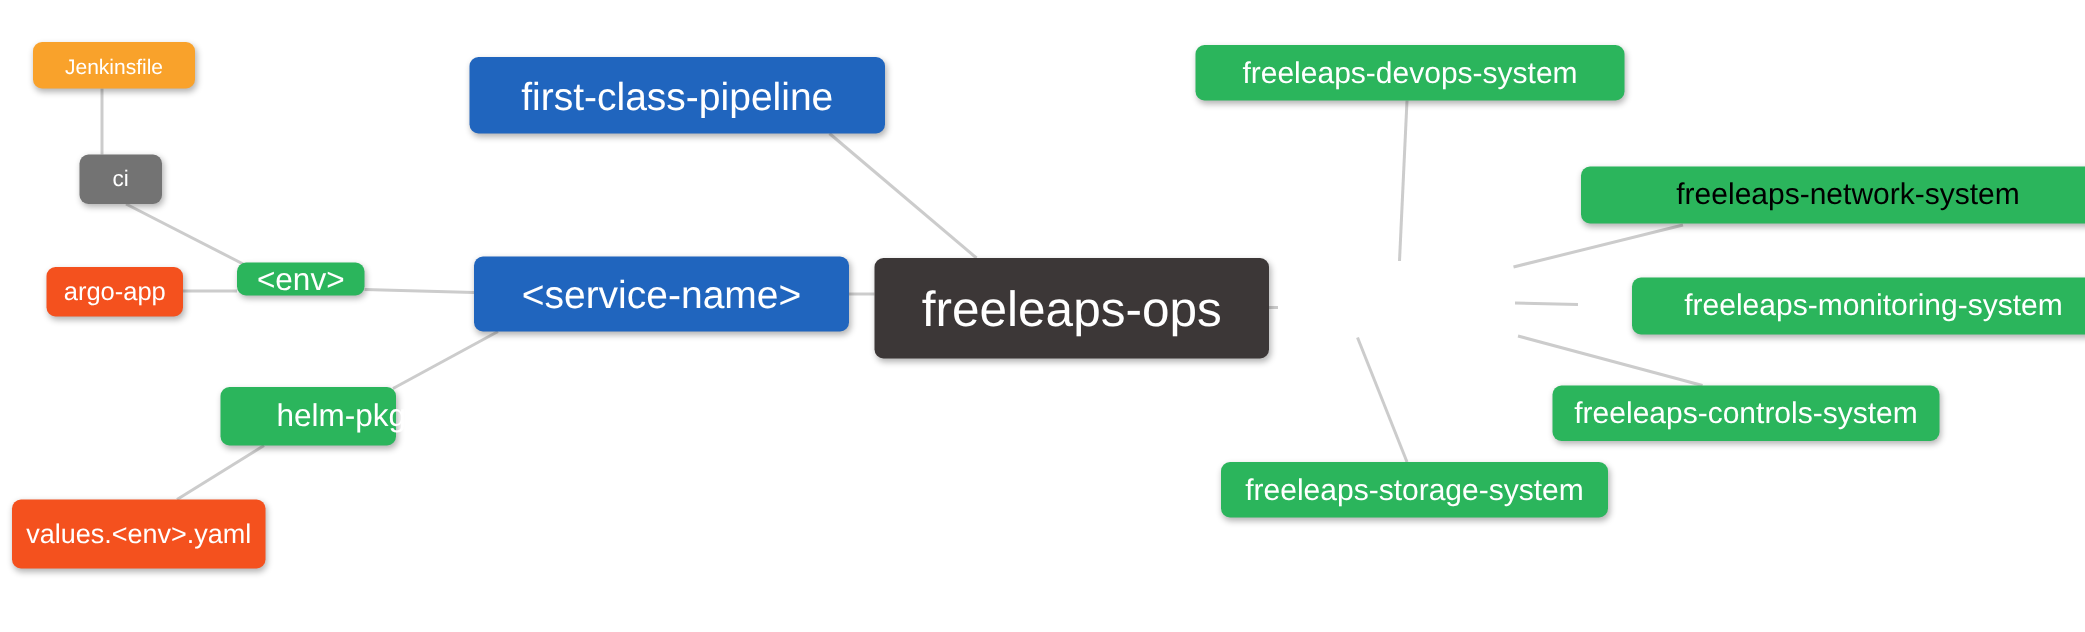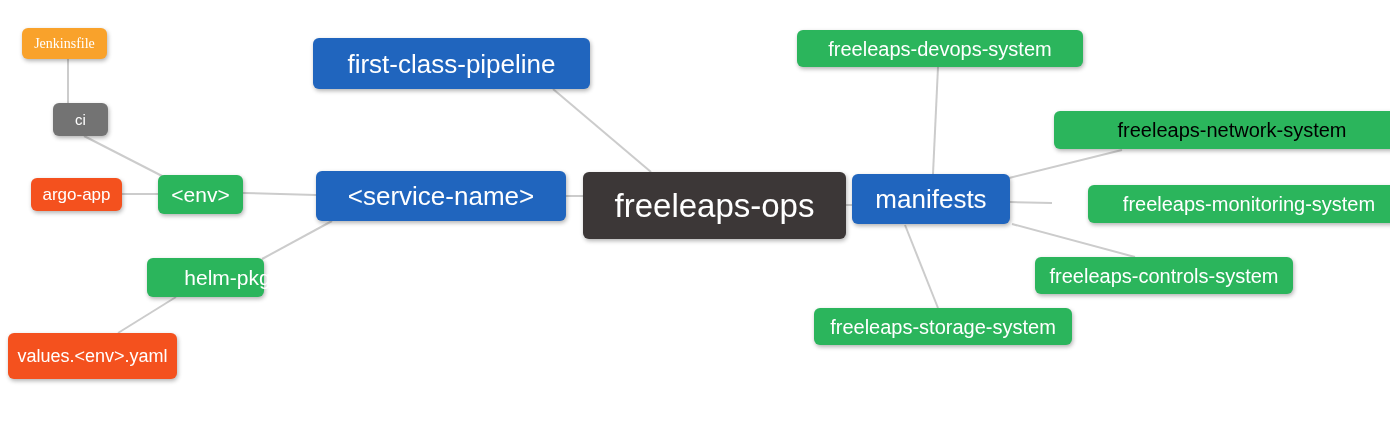--- a/index.html
+++ b/index.html
@@ -48,39 +48,38 @@
     <line x1="553" y1="89" x2="651" y2="172" stroke="#CCCCCC"></line>
     <line x1="566" y1="196" x2="583" y2="196" stroke="#CCCCCC"></line>
     <line x1="846" y1="205" x2="852" y2="205" stroke="#CCCCCC"></line>
     <line x1="933" y1="174" x2="938" y2="67" stroke="#CCCCCC"></line>
     <line x1="1009" y1="178" x2="1122" y2="150" stroke="#CCCCCC"></line>
     <line x1="1010" y1="202" x2="1052" y2="203" stroke="#CCCCCC"></line>
     <line x1="1012" y1="224" x2="1135" y2="257" stroke="#CCCCCC"></line>
     <line x1="905" y1="225" x2="938" y2="308" stroke="#CCCCCC"></line>
   </svg>
 
-  <div class="node" style="left: 22px; top: 28px; width: 85px; height: 31px; font-size: 14px; background: rgb(249, 162, 43); color: rgb(255, 255, 255); font-family: Liberation Serif, serif;">Jenkinsfile</div>
+  <div class="node" style="left: 22px; top: 28px; width: 108px; height: 31px; font-size: 14px; background: rgb(249, 162, 43); color: rgb(255, 255, 255);">Jenkinsfile</div>
 
   <div class="node" style="left: 53px; top: 103px; width: 55px; height: 33px; font-size: 15px; background: #737373; color: rgb(255, 255, 255);">ci</div>
 
   <div class="node" style="left: 31px; top: 178px; width: 91px; height: 33px; font-size: 17px; background: rgb(244, 81, 30); color: rgb(255, 255, 255);">argo-app</div>
 
-  <div class="node" style="left: 158px; top: 175px; width: 85px; height: 39px; font-size: 21px; background: rgb(43, 181, 92); color: rgb(255, 255, 255);">&lt;env&gt;</div>
+  <div class="node" style="left: 158px; top: 175px; width: 85px; height: 22px; font-size: 21px; background: rgb(43, 181, 92); color: rgb(255, 255, 255);">&lt;env&gt;</div>
 
   <div class="node" style="left: 147px; top: 258px; width: 117px; height: 39px; font-size: 21px; background: rgb(43, 181, 92); color: rgb(255, 255, 255); padding-left: 44px;">helm-pkg</div>
 
   <div class="node" style="left: 8px; top: 333px; width: 169px; height: 46px; font-size: 18px; background: rgb(244, 81, 30); color: rgb(255, 255, 255);">values.&lt;env&gt;.yaml</div>
 
   <div class="node" style="left: 313px; top: 38px; width: 277px; height: 51px; font-size: 26px; background: rgb(32, 101, 190); color: rgb(255, 255, 255);">first-class-pipeline</div>
 
   <div class="node" style="left: 316px; top: 171px; width: 250px; height: 50px; font-size: 26px; background: rgb(32, 101, 190); color: rgb(255, 255, 255);">&lt;service-name&gt;</div>
 
   <div class="node" style="left: 583px; top: 172px; width: 263px; height: 67px; font-size: 33px; background: rgb(60, 55, 55); color: rgb(255, 255, 255);">freeleaps-ops</div>
 
-  <div class="node" style="left: 852px; top: 174px; width: 158px; height: 50px; font-size: 26px; background: rgb(32, 101, 190); color: rgb(255, 255, 255);">manifests</div>
 
   <div class="node" style="left: 797px; top: 30px; width: 286px; height: 37px; font-size: 20px; background: rgb(43, 181, 92); color: rgb(255, 255, 255);">freeleaps-devops-system</div>
 
   <div class="node" style="left: 1054px; top: 111px; width: 356px; height: 38px; font-size: 20px; background: rgb(43, 181, 92); color: #000000;">freeleaps-network-system</div>
 
   <div class="node" style="left: 1052px; top: 185px; width: 322px; height: 38px; font-size: 20px; background: rgb(43, 181, 92); color: rgb(255, 255, 255); margin-left: 36px;">freeleaps-monitoring-system</div>
 
   <div class="node" style="left: 1035px; top: 257px; width: 258px; height: 37px; font-size: 20px; background: rgb(43, 181, 92); color: rgb(255, 255, 255);">freeleaps-controls-system</div>
 
   <div class="node" style="left: 814px; top: 308px; width: 258px; height: 37px; font-size: 20px; background: rgb(43, 181, 92); color: rgb(255, 255, 255);">freeleaps-storage-system</div>

